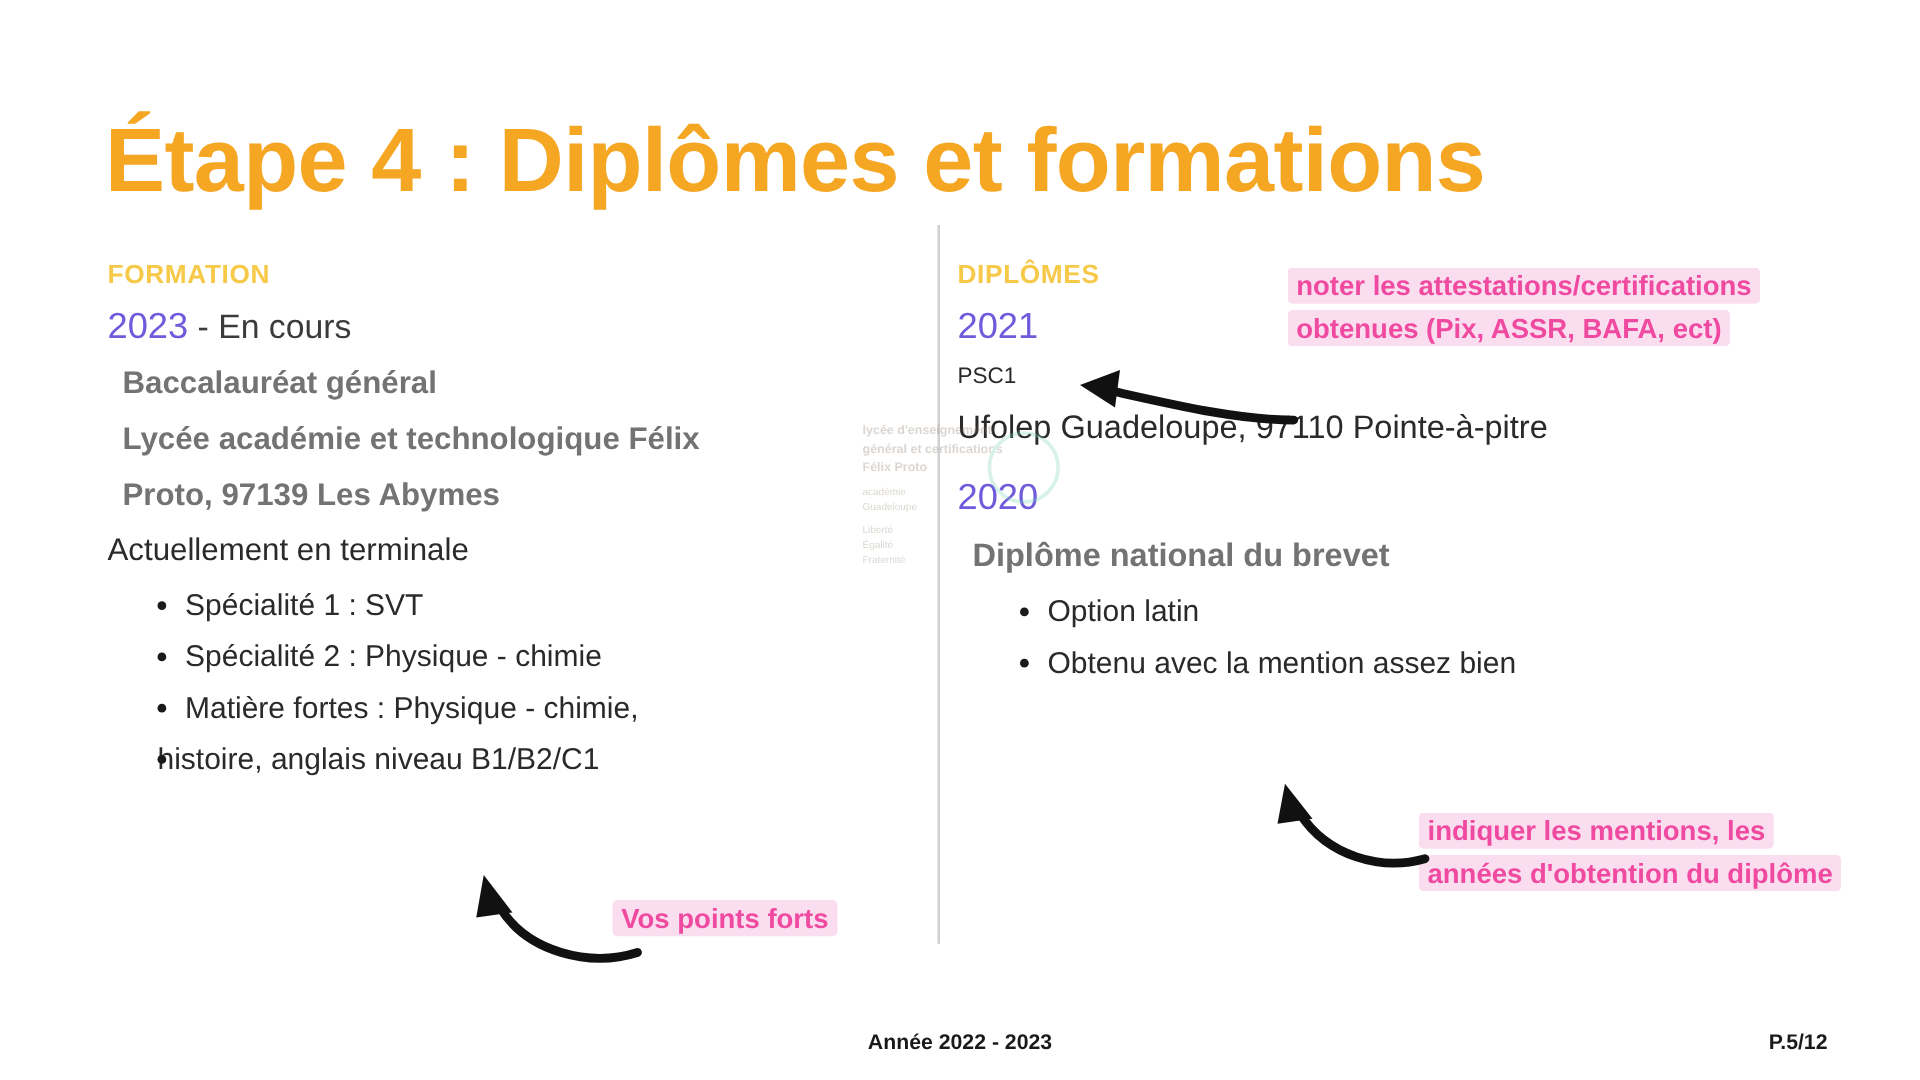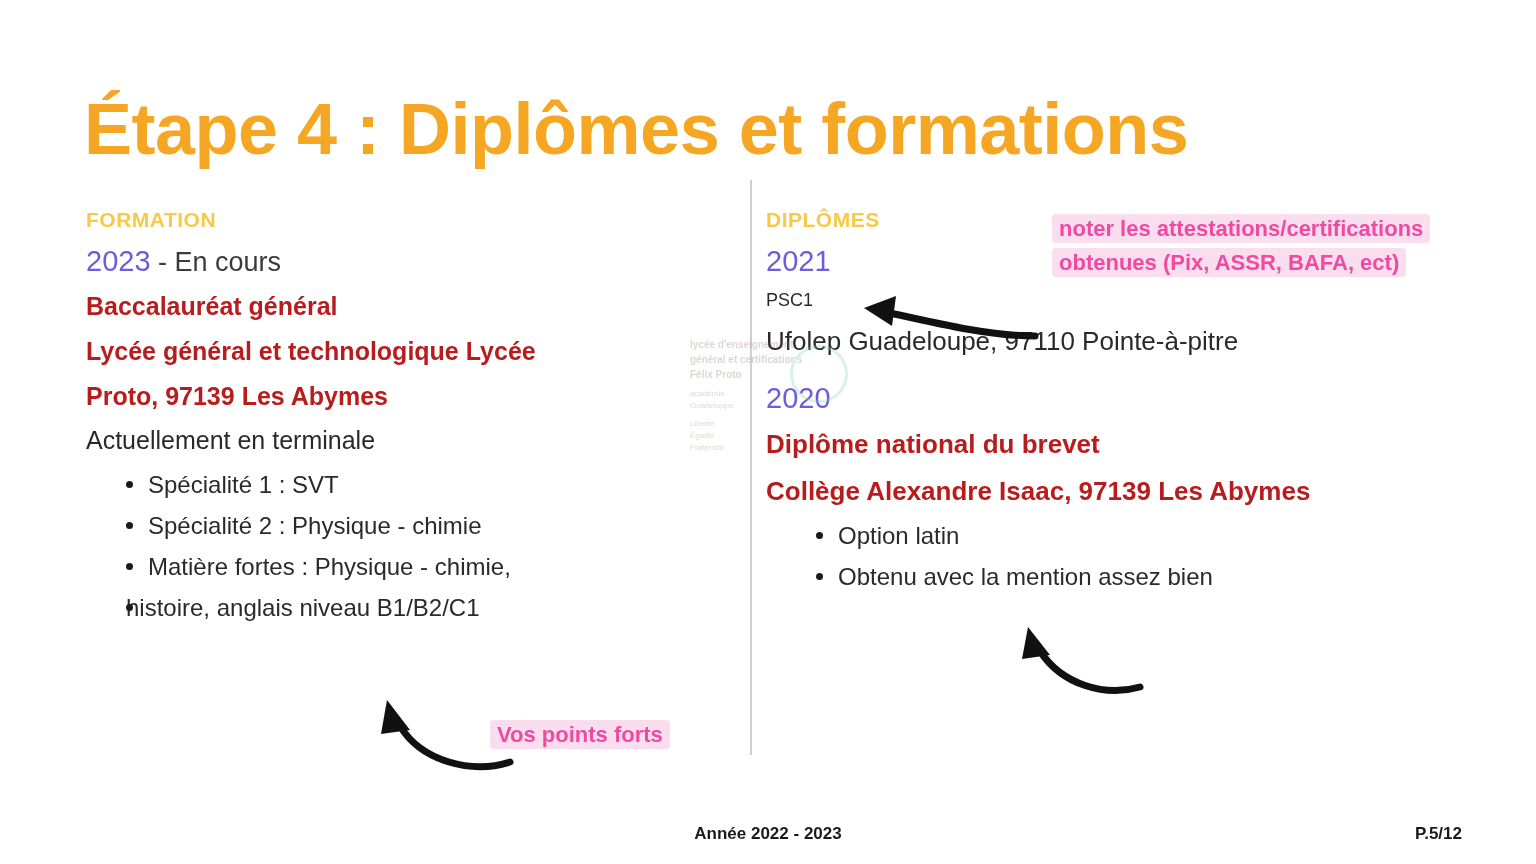--- a/index.html
+++ b/index.html
@@ -74,23 +74,23 @@
     font-size: 27px;
     color: #333;
     line-height: 1.35;
   }
   .year-suffix {
     color: #3b3b3b;
   }
   .bold-line {
     font-size: 25px;
     font-weight: 700;
-    color: #b91c1c;
+    color: #737373;
     line-height: 1.55;
-    margin: 6px 0;
+    margin: 6px 12px;
   }
   .plain-line {
     font-size: 25px;
     font-weight: 400;
     color: #2a2a2a;
     line-height: 1.55;
     margin: 6px 0;
   }
   ul.bullets {
     margin: 4px 0 0 0;
@@ -125,21 +125,21 @@
     line-height: 1.55;
   }
   .note span.hl {
     background: #fbddf0;
     padding: 2px 7px;
     border-radius: 4px;
     box-decoration-break: clone;
     -webkit-box-decoration-break: clone;
   }
 
-  #note-attestations { left: 1030px; top: 212px; width: 470px; margin-left: 22px; }
+  #note-attestations { left: 1030px; top: 212px; width: 470px; }
   #note-mentions     { left: 1135px; top: 648px; width: 340px; }
   #note-points-forts { left: 490px;  top: 718px; width: 250px; }
 
   
   .arrow {
     position: absolute;
     pointer-events: none;
   }
   #arrow-attestations { left: 850px; top: 290px; }
   #arrow-mentions     { left: 1000px; top: 615px; }
@@ -201,21 +201,21 @@
   <div class="divider"></div>
 
   <div class="col-left">
     <div class="section-head">FORMATION</div>
 
     <div class="year-line">
       <span class="year">2023</span><span class="year-suffix"> - En cours</span>
     </div>
 
     <div class="bold-line">Baccalauréat général</div>
-    <div class="bold-line">Lycée général et technologique Lycée</div>
+    <div class="bold-line">Lycée académie et technologique Félix</div>
     <div class="bold-line">Proto, 97139 Les Abymes</div>
     <div class="plain-line">Actuellement en terminale</div>
 
     <ul class="bullets">
       <li>Spécialité 1 : SVT</li>
       <li>Spécialité 2 : Physique - chimie</li>
       <li>Matière fortes : Physique - chimie,</li>
       <li style="padding-left:0;">histoire, anglais niveau B1/B2/C1</li>
     </ul>
   </div>
@@ -226,21 +226,20 @@
     <div class="year-line">
       <span class="year">2021</span>
     </div>
     <div class="plain-line" style="font-size:18px;">PSC1</div>
     <div class="plain-line" style="font-size:26px;">Ufolep Guadeloupe, 97110 Pointe-à-pitre</div>
 
     <div class="year-line" style="margin-top:18px;">
       <span class="year">2020</span>
     </div>
     <div class="bold-line" style="font-size:26px;">Diplôme national du brevet</div>
-    <div class="bold-line" style="font-size:26px;">Collège Alexandre Isaac, 97139 Les Abymes</div>
 
     <ul class="bullets" style="padding-left:50px;">
       <li>Option latin</li>
       <li>Obtenu avec la mention assez bien</li>
     </ul>
   </div>
 
   <div class="stamp">
     <div class="stamp-ring"></div>
     <div class="stamp-l1">lycée d'enseignement</div>
@@ -250,20 +249,23 @@
     <div class="stamp-small">Guadeloupe</div>
     <div class="stamp-small" style="margin-top:6px;">Liberté</div>
     <div class="stamp-small">Égalité</div>
     <div class="stamp-small">Fraternité</div>
   </div>
 
   <div class="note" id="note-attestations">
     <span class="hl">noter les attestations/certifications obtenues (Pix, ASSR, BAFA, ect)</span>
   </div>
 
+  <div class="note" id="note-mentions">
+    <span class="hl">indiquer les mentions, les années d'obtention du diplôme</span>
+  </div>
 
   <div class="note" id="note-points-forts">
     <span class="hl">Vos points forts</span>
   </div>
 
   <svg class="arrow" id="arrow-attestations" width="190" height="60" viewBox="0 0 190 60">
     <path d="M185 46 C 140 46, 90 34, 36 22" stroke="#111" stroke-width="7" fill="none" stroke-linecap="round"></path>
     <path d="M14 18 L46 6 L42 36 Z" fill="#111"></path>
   </svg>
 

